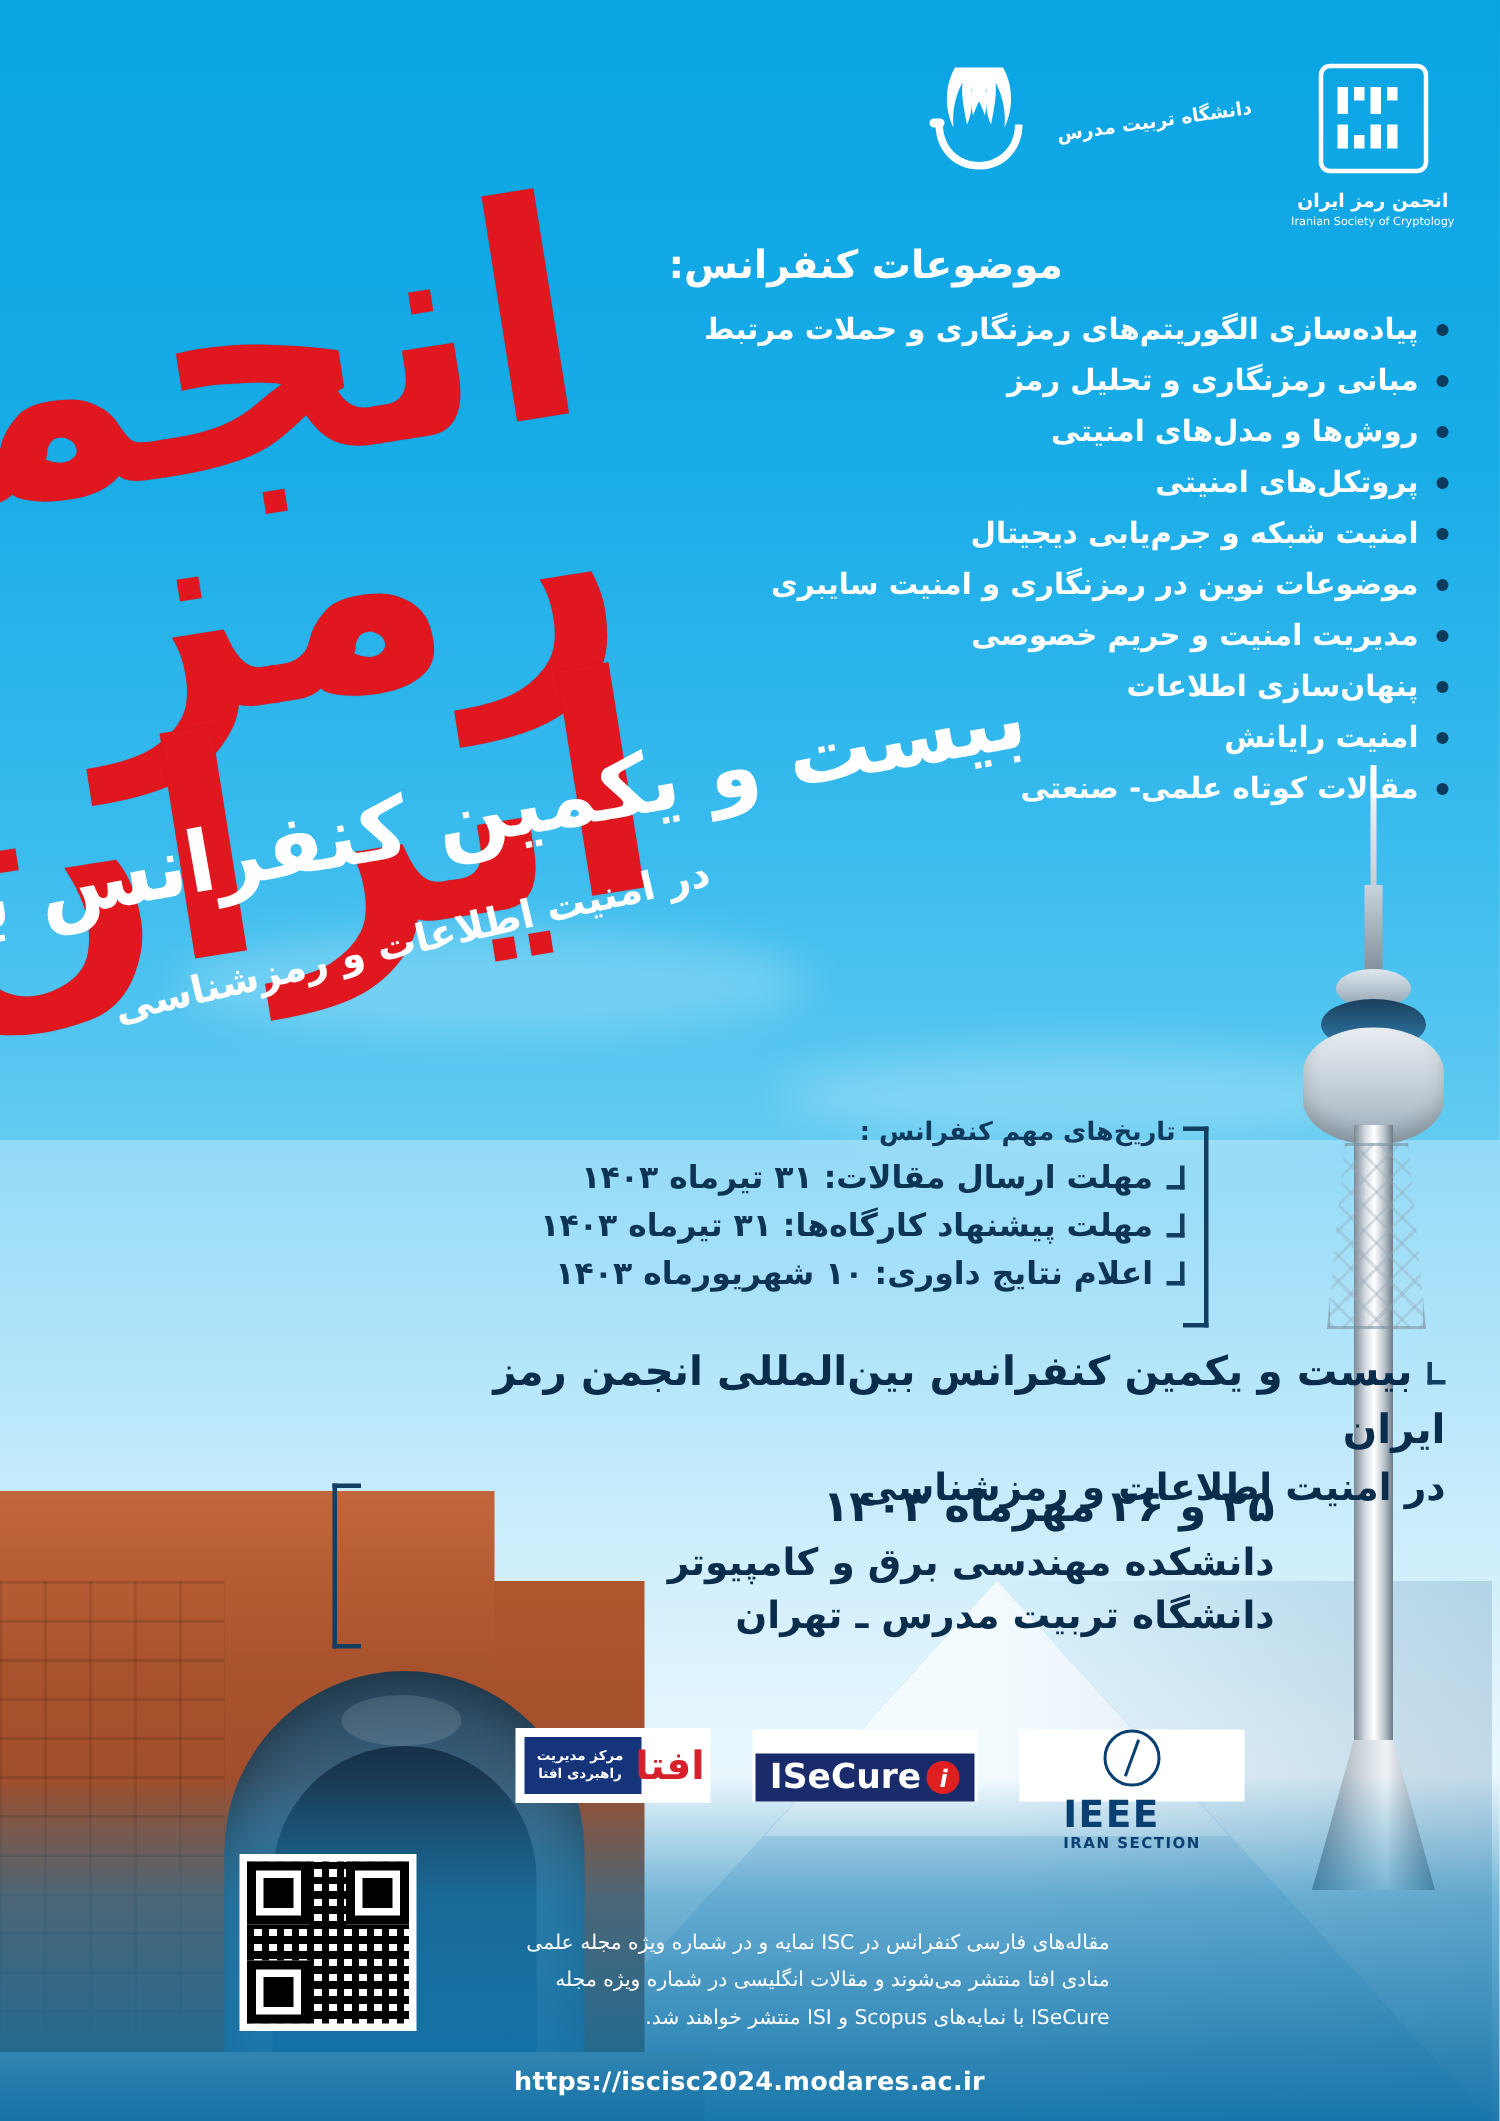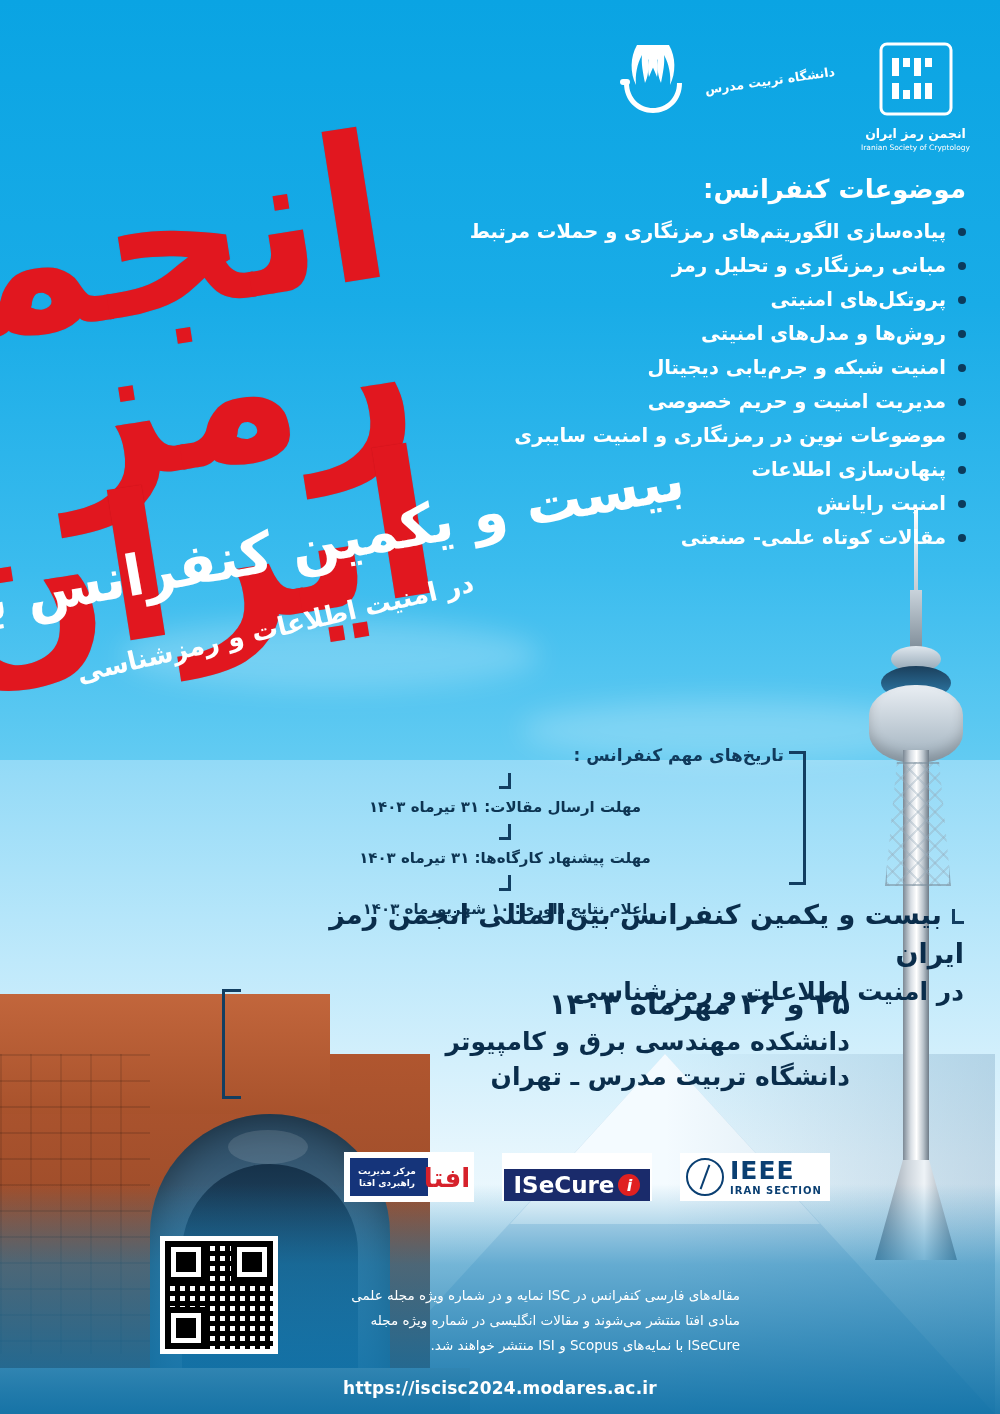--- a/index.html
+++ b/index.html
@@ -225,25 +225,25 @@
   }
   .logo-tm-text {
     text-align: center;
     transform: rotate(-8deg);
     line-height: 1.25;
   }
 
   
   .topics {
     position: absolute;
-    top: 174px;
+    top: 162px;
     right: 34px;
     width: 520px;
     color: #ffffff;
-    text-align: right;
+    text-align: left;
   }
   .topics-title {
     font-size: 26px;
     font-weight: bold;
     margin-bottom: 16px;
   }
   .topic-row {
     display: flex;
     flex-direction: row;
     align-items: center;
@@ -326,25 +326,25 @@
     right: -16px;
     top: 6px;
     width: 14px;
     height: 128px;
     border-top: 3px solid #123e61;
     border-right: 3px solid #123e61;
     border-bottom: 3px solid #123e61;
   }
   .date-row {
     display: flex;
-    flex-direction: column;
+    flex-direction: row;
     align-items: center;
     justify-content: flex-start;
     gap: 9px;
-    font-size: 15px;
+    font-size: 21px;
     font-weight: bold;
     margin-bottom: 8px;
     color: #0d3452;
   }
   .date-tick {
     width: 9px; height: 13px;
     border-right: 3px solid #123e61;
     border-bottom: 3px solid #123e61;
     flex: 0 0 auto;
   }
@@ -415,21 +415,21 @@
     right: 170px;
     display: flex;
     flex-direction: row-reverse;
     align-items: center;
     gap: 28px;
     direction: ltr;
   }
   .sp-ieee {
     background: #ffffff;
     width: 150px; height: 48px;
-    display: flex; align-items: center; gap: 6px;
+    display: flex; flex-direction: column; align-items: center; gap: 6px;
     padding: 0 6px;
     box-sizing: border-box;
   }
   .sp-ieee .ieee-mark {
     width: 34px; height: 34px;
     border: 2px solid #0a3f72;
     border-radius: 50%;
     position: relative;
     flex: 0 0 auto;
   }
@@ -644,37 +644,37 @@
     <div class="topic-row">
       <span class="topic-bullet"></span>
       <span class="topic-text">پیاده‌سازی الگوریتم‌های رمزنگاری و حملات مرتبط</span>
     </div>
     <div class="topic-row">
       <span class="topic-bullet"></span>
       <span class="topic-text">مبانی رمزنگاری و تحلیل رمز</span>
     </div>
     <div class="topic-row">
       <span class="topic-bullet"></span>
+      <span class="topic-text">روش‌ها و مدل‌های امنیتی</span>
+    </div>
+    <div class="topic-row">
+      <span class="topic-bullet"></span>
       <span class="topic-text">پروتکل‌های امنیتی</span>
     </div>
     <div class="topic-row">
       <span class="topic-bullet"></span>
-      <span class="topic-text">روش‌ها و مدل‌های امنیتی</span>
-    </div>
-    <div class="topic-row">
-      <span class="topic-bullet"></span>
       <span class="topic-text">امنیت شبکه و جرم‌یابی دیجیتال</span>
     </div>
     <div class="topic-row">
       <span class="topic-bullet"></span>
+      <span class="topic-text">موضوعات نوین در رمزنگاری و امنیت سایبری</span>
+    </div>
+    <div class="topic-row">
+      <span class="topic-bullet"></span>
       <span class="topic-text">مدیریت امنیت و حریم خصوصی</span>
-    </div>
-    <div class="topic-row">
-      <span class="topic-bullet"></span>
-      <span class="topic-text">موضوعات نوین در رمزنگاری و امنیت سایبری</span>
     </div>
     <div class="topic-row">
       <span class="topic-bullet"></span>
       <span class="topic-text">پنهان‌سازی اطلاعات</span>
     </div>
     <div class="topic-row">
       <span class="topic-bullet"></span>
       <span class="topic-text">امنیت رایانش</span>
     </div>
     <div class="topic-row">

